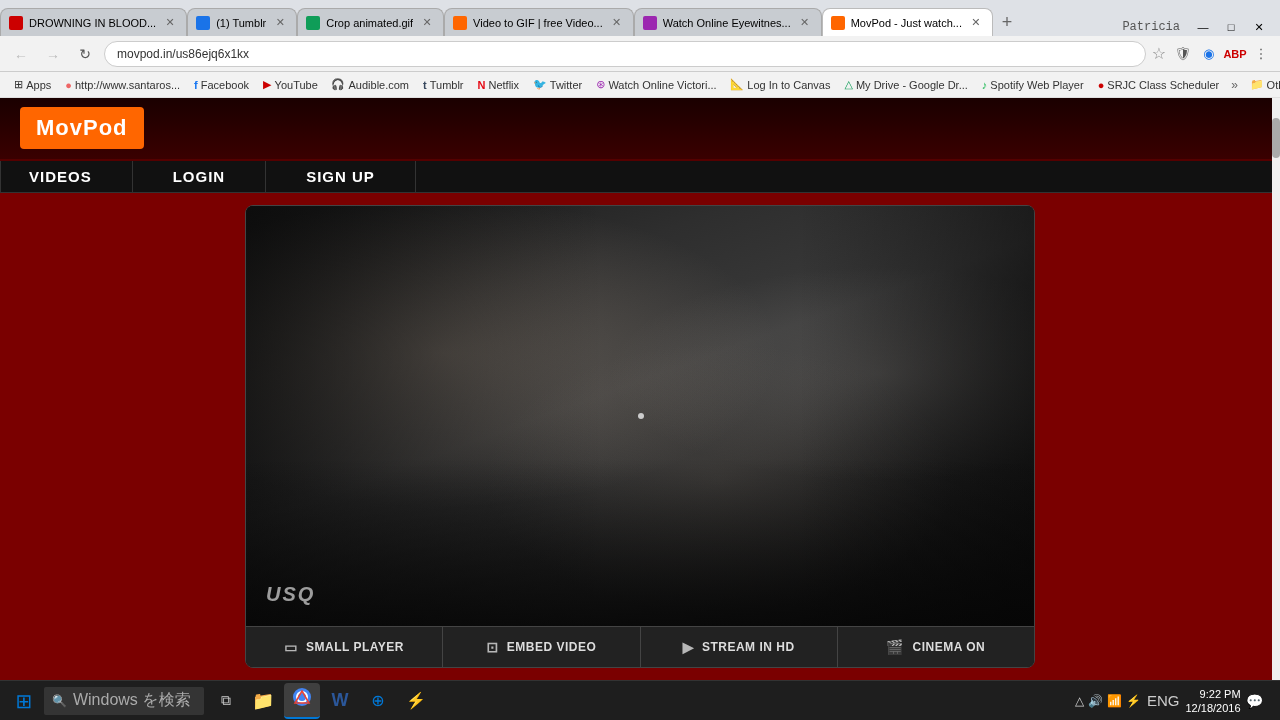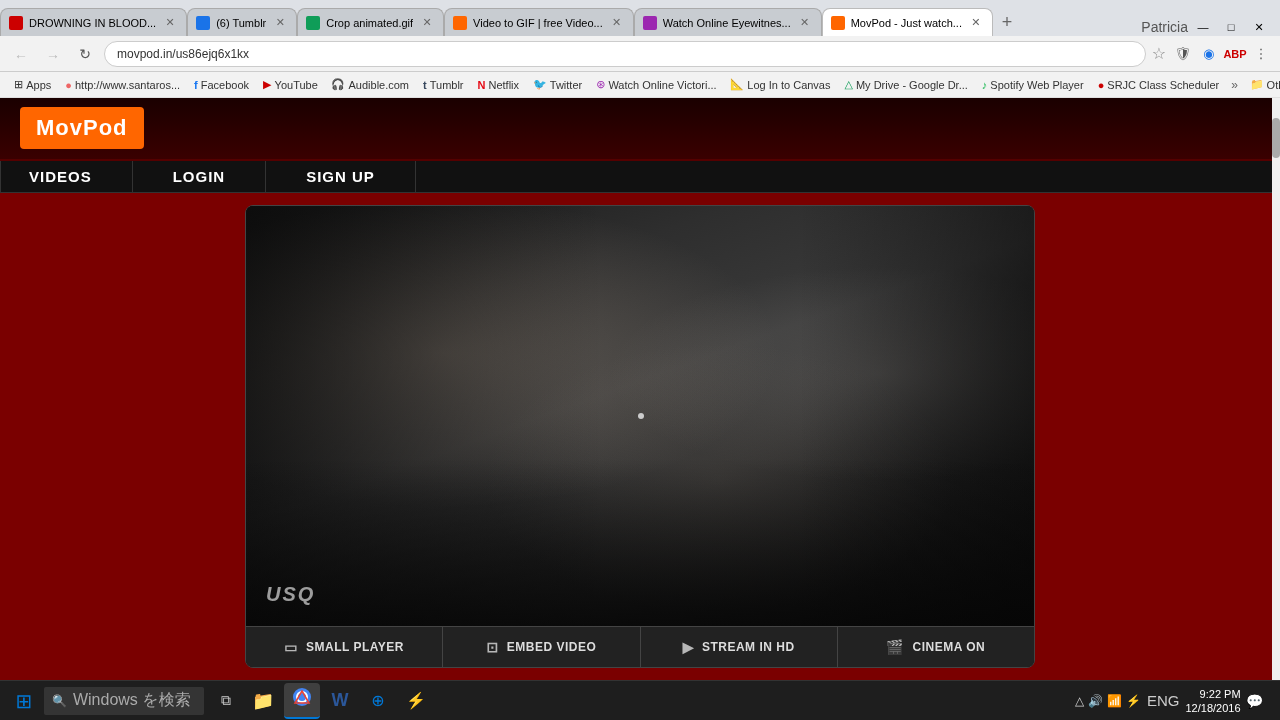--- a/index.html
+++ b/index.html
@@ -276,21 +276,21 @@
     <div class="tab-strip">
 
       <div class="tab inactive">
         <div class="tab-favicon fav-red" style="width:14px;height:14px;border-radius:2px;"></div>
         <span class="tab-label">DROWNING IN BLOOD...</span>
         <span class="tab-close">✕</span>
       </div>
 
       <div class="tab inactive">
         <div class="tab-favicon fav-blue" style="width:14px;height:14px;border-radius:2px;"></div>
-        <span class="tab-label">(6) Tumblr</span>
+        <span class="tab-label">(1) Tumblr</span>
         <span class="tab-close">✕</span>
       </div>
 
       <div class="tab inactive">
         <div class="tab-favicon fav-green" style="width:14px;height:14px;border-radius:2px;"></div>
         <span class="tab-label">Crop animated.gif</span>
         <span class="tab-close">✕</span>
       </div>
 
       <div class="tab inactive">
@@ -307,21 +307,21 @@
 
       <div class="tab active">
         <div class="tab-favicon fav-orange" style="width:14px;height:14px;border-radius:2px;"></div>
         <span class="tab-label">MovPod - Just watch...</span>
         <span class="tab-close">✕</span>
       </div>
       <div class="tab-add">+</div>
     </div>
 
     <div class="window-controls">
-      <span style="font-size:14px;color:#555;">Patricia</span>
+      <span style="font-size:12px;color:#555;margin-right:8px;font-family:Liberation Mono, monospace;">Patricia</span>
       <div class="win-btn">—</div>
       <div class="win-btn">□</div>
       <div class="win-btn win-close">✕</div>
     </div>
   </div>
 
   <div class="toolbar">
     <button class="nav-btn disabled">←</button>
     <button class="nav-btn disabled">→</button>
     <button class="nav-btn">↻</button>

